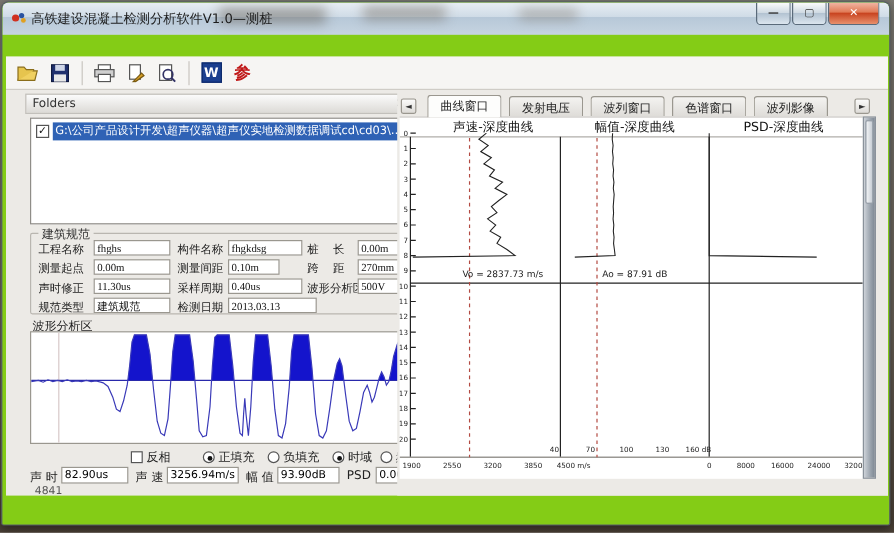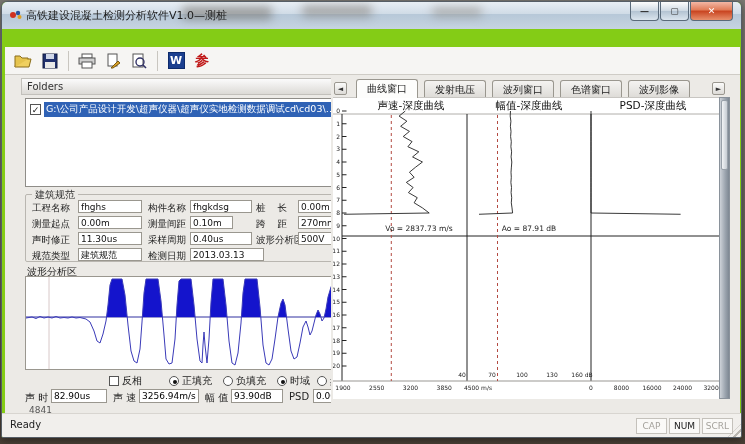--- a/index.html
+++ b/index.html
@@ -38,21 +38,21 @@
   #folders-bar .x { font-size:10px; color:#444; width:14px; text-align:center; }
   #folder-list { position:absolute; left:4px; top:23px; width:318px; height:89px; background:#fff; border:1px solid #8f8d88; overflow:hidden; }
   .flist-item { display:flex; align-items:center; margin:3px 2px; height:14px; }
   .cbx { width:11px; height:11px; border:1px solid #555; background:#fff; font-size:9px; line-height:10px; text-align:center; color:#111; flex:0 0 11px; margin:0 3px 0 2px; }
   .flist-path { background:#2f62b5; color:#fff; font-size:9.5px; white-space:nowrap; overflow:hidden; text-overflow:ellipsis; padding:1px 2px; flex:1; }
 
   
   #params-box { position:absolute; left:4px; top:119px; width:318px; height:68px; border:1px solid #b9b6b0; border-radius:2px; }
   #params-box .gtitle { position:absolute; left:6px; top:-7px; background:#eceae6; font-size:10px; color:#333; padding:0 3px; }
   .plabel { position:absolute; font-size:9.5px; color:#222; white-space:pre; }
-  .pfield { position:absolute; height:13px; background:#fff; border:1px solid #9a978f; font-size:9px; color:#111; padding:0 2px; line-height:12px; white-space:nowrap; overflow:hidden; }
+  .pfield { position:absolute; height:13px; background:#fff; border:1px solid #9a978f; font-size:9px; color:#111; padding:0 2px; line-height:12px; white-space:nowrap; overflow:hidden;font-family:Liberation Serif, serif; }
 
   #wave-title { position:absolute; left:6px; top:190px; font-size:10px; color:#222; }
   #wave-box { position:absolute; left:4px; top:201px; width:318px; height:94px; background:#fff; border:1px solid #9a978f; }
 
   
   .ctl-row { position:absolute; font-size:10px; color:#222; }
   .radio { display:inline-block; width:10px; height:10px; border:1px solid #555; border-radius:50%; background:#fff; vertical-align:-2px; margin-right:3px; position:relative; }
   .radio.sel::after { content:""; position:absolute; left:2.5px; top:2.5px; width:4px; height:4px; border-radius:50%; background:#111; }
   .chk { display:inline-block; width:10px; height:10px; border:1px solid #555; background:#fff; vertical-align:-2px; margin-right:3px; }
   .ro-label { position:absolute; font-size:10px; color:#222; white-space:pre; }
@@ -334,20 +334,13 @@
               <text x="380" y="292" font-size="6" text-anchor="middle" fill="#222">32000</text>
             </g>
         </svg>
       </div>
       <div id="vscroll">
           <div class="thumb"></div>
         </div>
     </div>
   </div>
 
-  <div id="statusbar">
-    <span id="ready">Ready</span>
-    <span class="sind" style="left:634px">CAP</span>
-    <span class="sind on" style="left:667px">NUM</span>
-    <span class="sind" style="left:700px">SCRL</span>
-    <div id="grip"></div>
-  </div>
 </div>
 
 </body></html>

